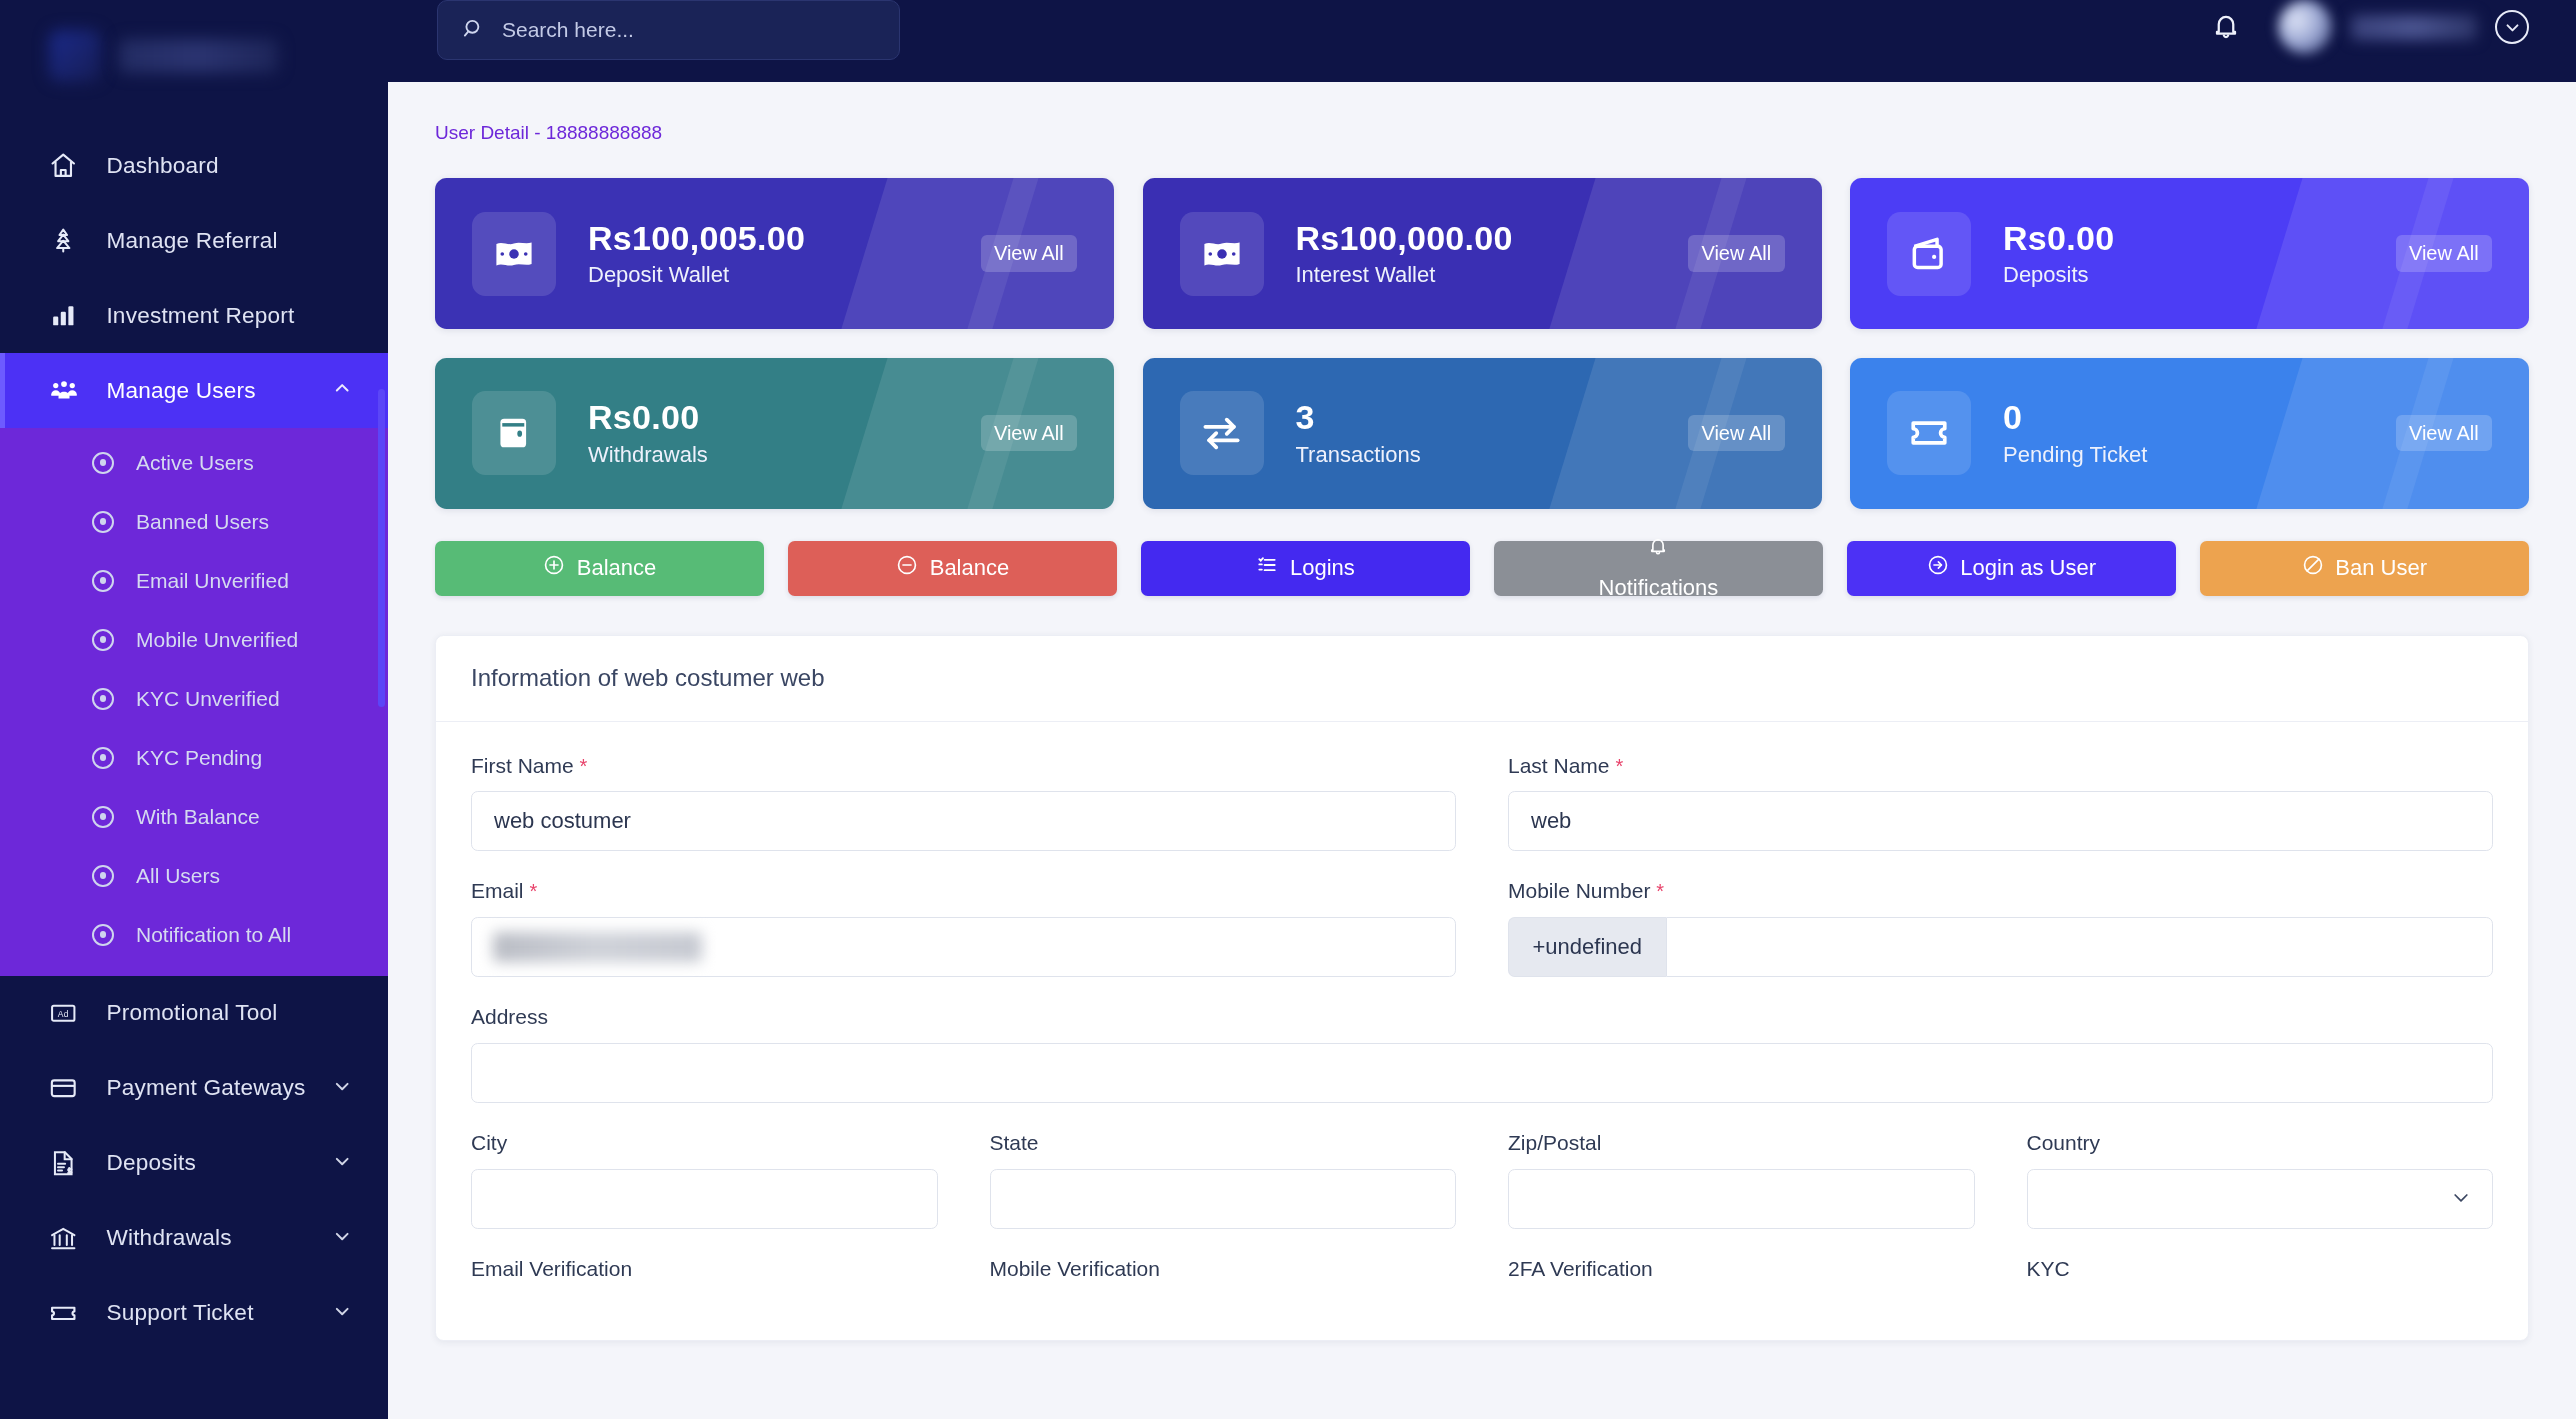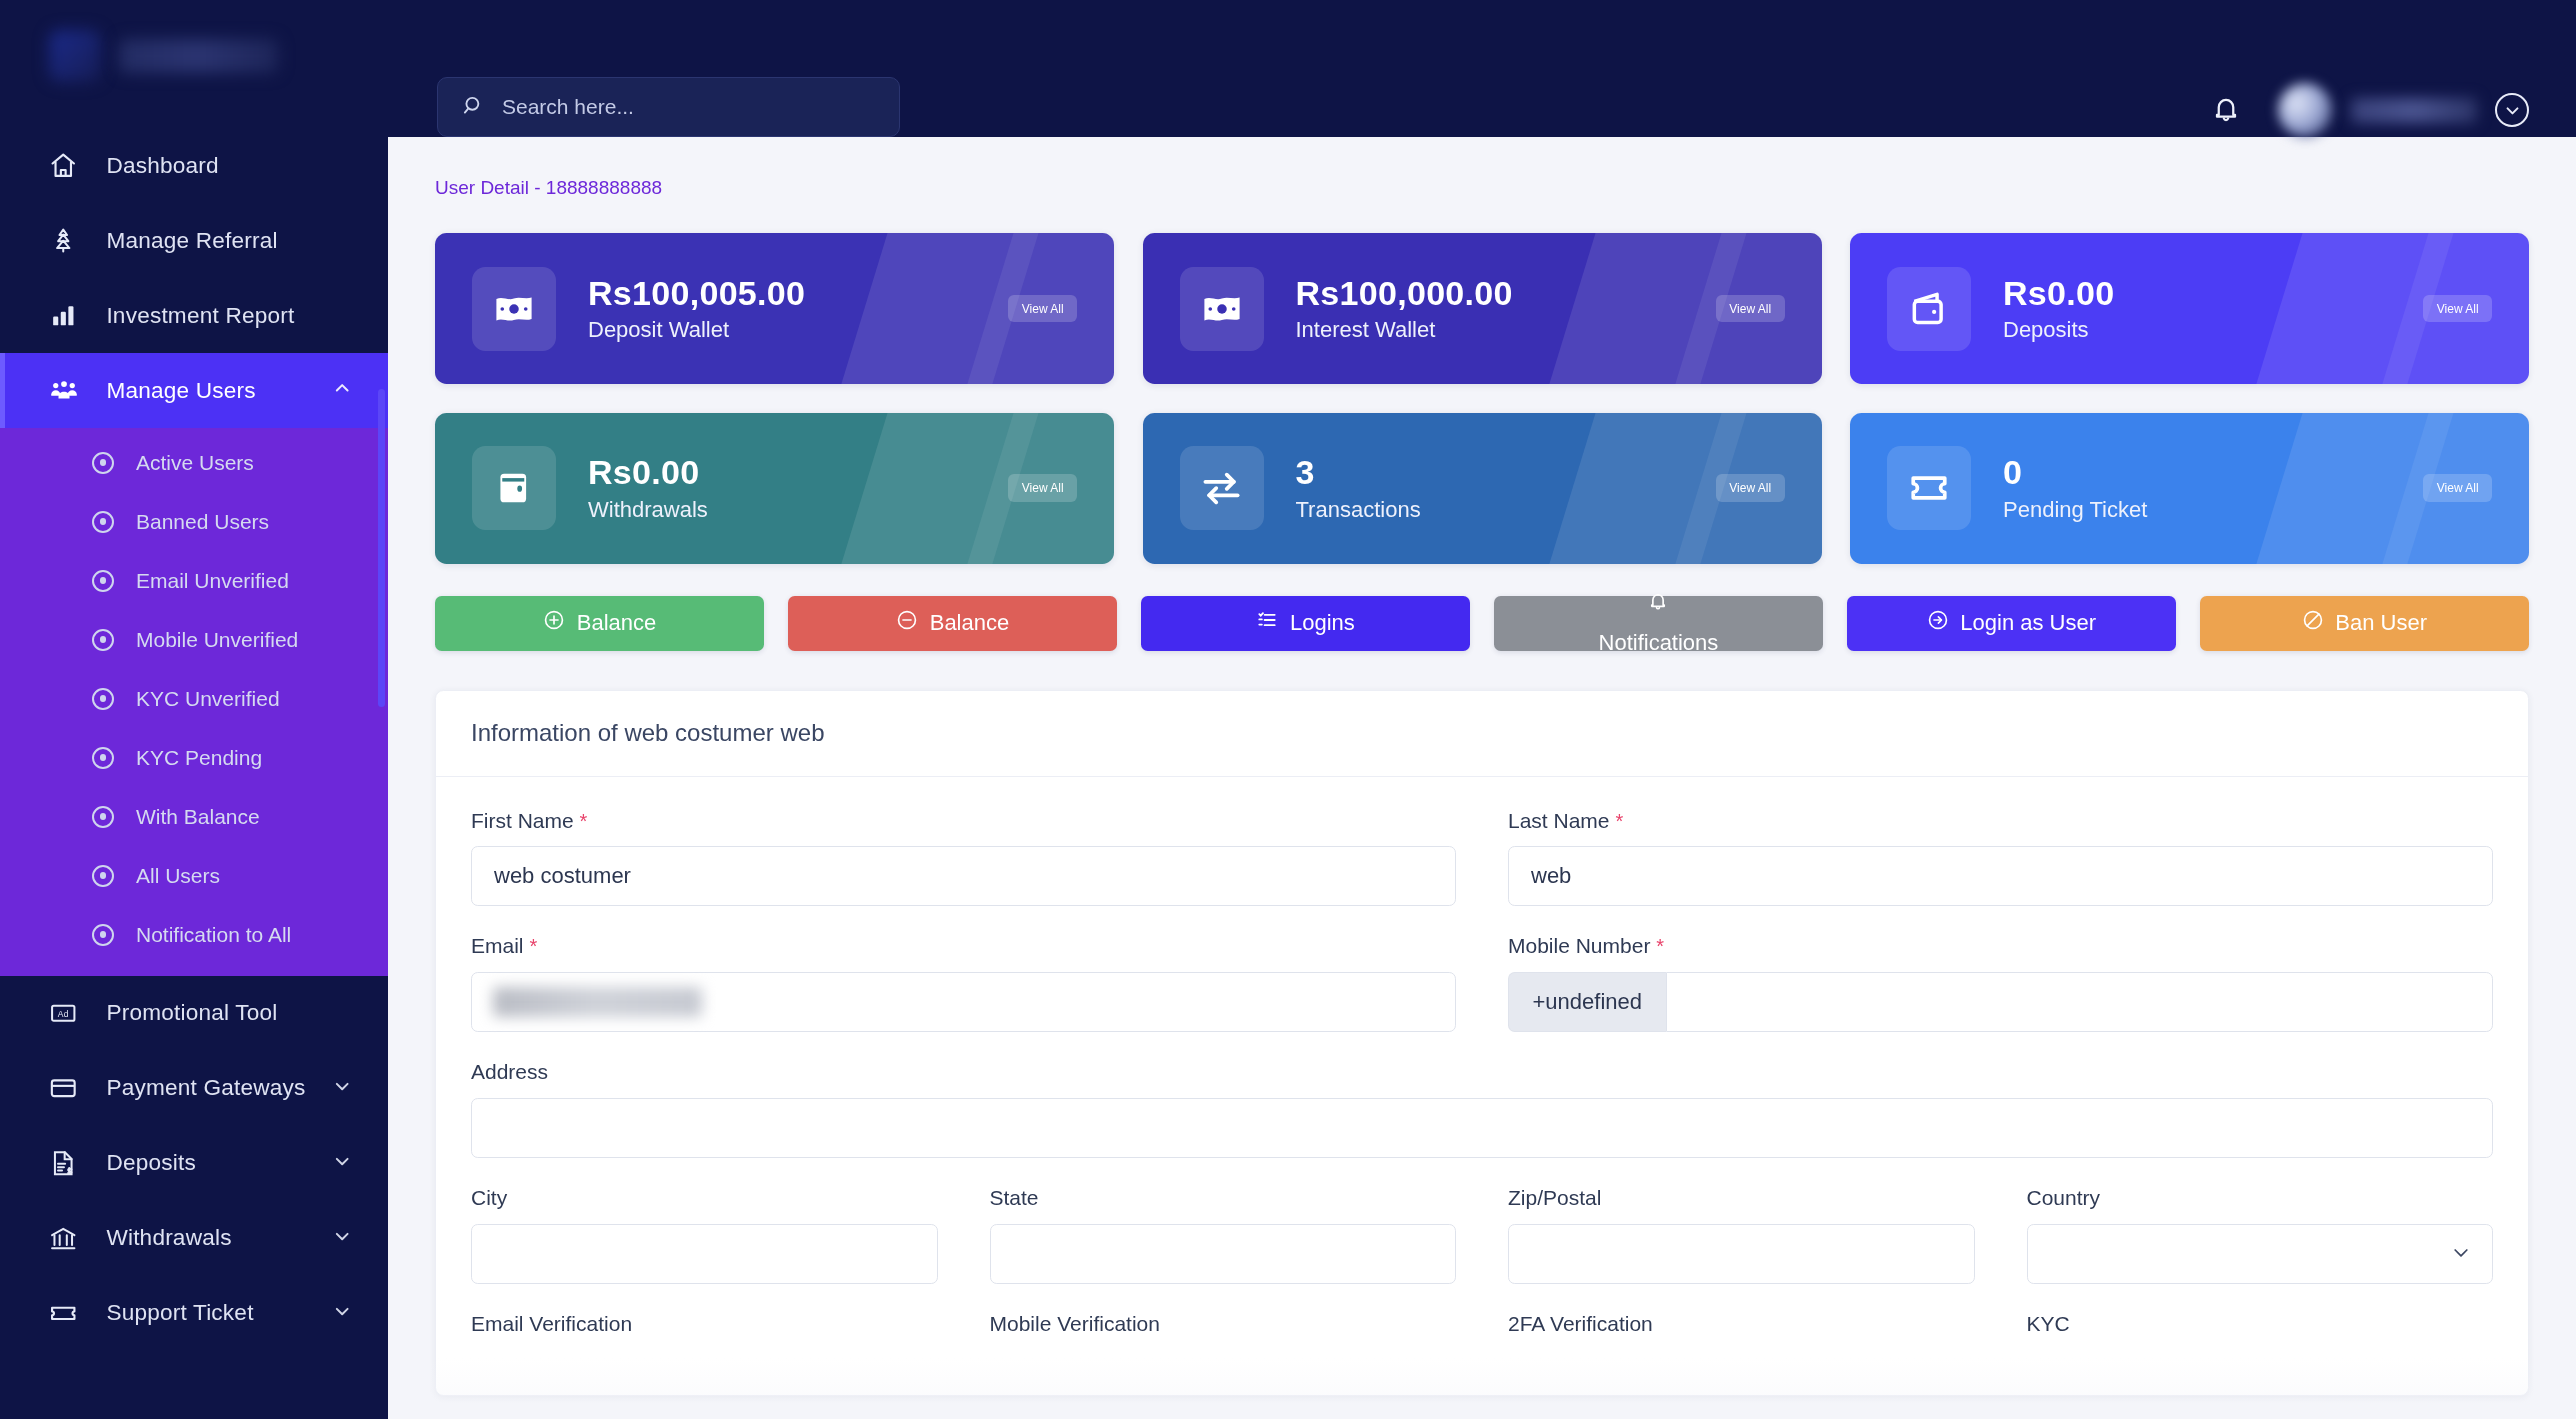--- a/index.html
+++ b/index.html
@@ -57,22 +57,22 @@
   }
   .sub-item .dot i { width: 6.7px; height: 6.7px; border-radius: 50%; background: #cfd5ee; display:block; }
   .sb-track {
     position:absolute; right: 3.4px; top: 389px; width: 6.7px; height: 318px;
     background: #5b46f7; border-radius: 5px;
   }
 
   
   .main { flex: 1; height: 1420px; position: relative; background: #f4f5fa; overflow: hidden; }
   .topbar {
-    height: 137px; background: #0e1446;
-    display: flex; align-items: flex-end; padding: 0 47px 0 49px;
+    height: 82px; background: #0e1446;
+    display: flex; align-items: flex-start; padding: 0 47px 0 49px;
   }
   .search-box {
     width: 463px; height: 60px; border-radius: 10px;
     background: #1a2357; border: 0.8px solid #2b3570;
     display: flex; align-items: center; gap: 17px; padding: 0 23.5px;
   }
   .search-box input {
     background: transparent; border: 0; outline: 0;
     color: #cfd6ef; font-size: 21px; font-family: inherit; width: 100%;
   }
@@ -120,21 +120,21 @@
     background: rgba(255,255,255,.13);
     display: flex; align-items: center; justify-content: center;
     position: relative; z-index: 2;
   }
   .stat-txt { position: relative; z-index: 2; }
   .stat-val { color: #fff; font-size: 34px; font-weight: 700; line-height: 1.12; letter-spacing: 0.3px; }
   .stat-lbl { color: #eef1fc; font-size: 22px; margin-top: 5px; }
   .view-all {
     position: relative; z-index: 3; margin-left: auto;
     background: rgba(255,255,255,.19); color: #fff;
-    font-size: 12px; padding: 6.7px 13.4px; border-radius: 5.9px; cursor: pointer; white-space: nowrap;
+    font-size: 20px; padding: 6.7px 13.4px; border-radius: 5.9px; cursor: pointer; white-space: nowrap;
   }
 
   .action-row { display: grid; grid-template-columns: repeat(6, 1fr); gap: 23.5px; margin-bottom: 39px; }
   .act-btn {
     height: 55px; border-radius: 6.7px; border: 0; cursor: pointer;
     color: #fff; font-size: 22px; font-family: inherit;
     display: flex; align-items: center; justify-content: center; gap: 11.7px;
     box-shadow: 0 1.7px 5px rgba(40,50,90,.12);
   }
 

